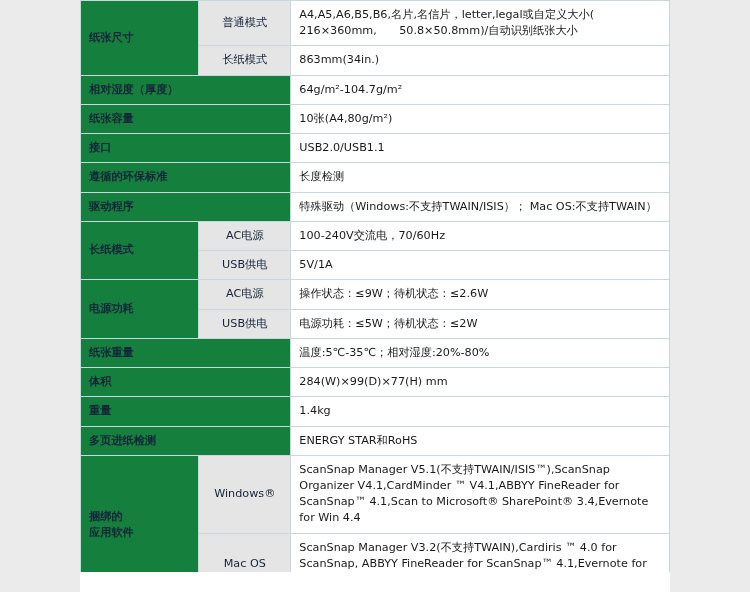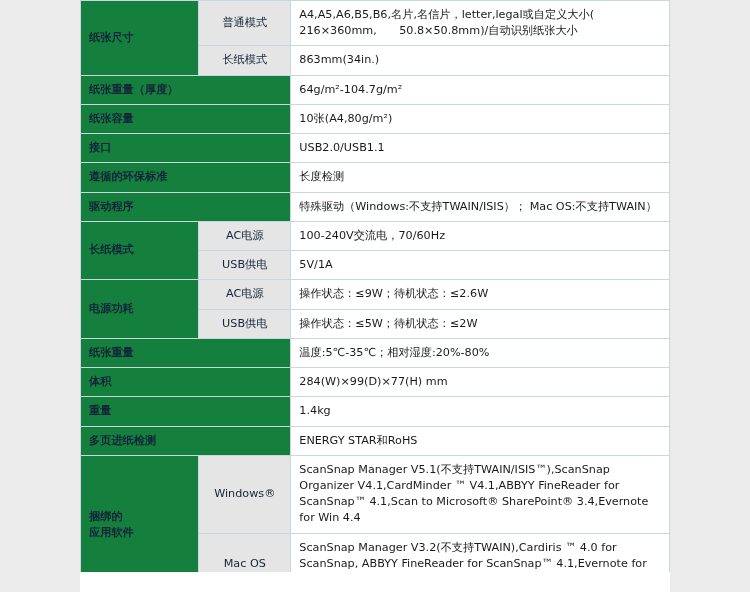--- a/index.html
+++ b/index.html
@@ -108,21 +108,21 @@
           <td class="label" rowspan="2">纸张尺寸</td>
           <td class="sublabel">普通模式</td>
           <td class="value">A4,A5,A6,B5,B6,名片,名信片，letter,legal或自定义大小(　　　　216×360mm,　　50.8×50.8mm)/自动识别纸张大小</td>
         </tr>
         <tr>
           <td class="sublabel">长纸模式</td>
           <td class="value">863mm(34in.)</td>
         </tr>
 
         <tr>
-          <td class="label" colspan="2">纸张重量（厚度）</td>
+          <td class="label" colspan="2">相对湿度（厚度）</td>
           <td class="value">64g/m²-104.7g/m²</td>
         </tr>
 
         <tr>
           <td class="label" colspan="2">纸张容量</td>
           <td class="value">10张(A4,80g/m²)</td>
         </tr>
 
         <tr>
           <td class="label" colspan="2">接口</td>
@@ -149,21 +149,21 @@
           <td class="value">5V/1A</td>
         </tr>
 
         <tr>
           <td class="label" rowspan="2">电源功耗</td>
           <td class="sublabel">AC电源</td>
           <td class="value">操作状态：≤9W；待机状态：≤2.6W</td>
         </tr>
         <tr>
           <td class="sublabel">USB供电</td>
-          <td class="value">操作状态：≤5W；待机状态：≤2W</td>
+          <td class="value">电源功耗：≤5W；待机状态：≤2W</td>
         </tr>
 
         <tr>
           <td class="label" colspan="2">纸张重量</td>
           <td class="value">温度:5℃-35℃；相对湿度:20%-80%</td>
         </tr>
 
         <tr>
           <td class="label" colspan="2">体积</td>
           <td class="value">284(W)×99(D)×77(H) mm</td>

